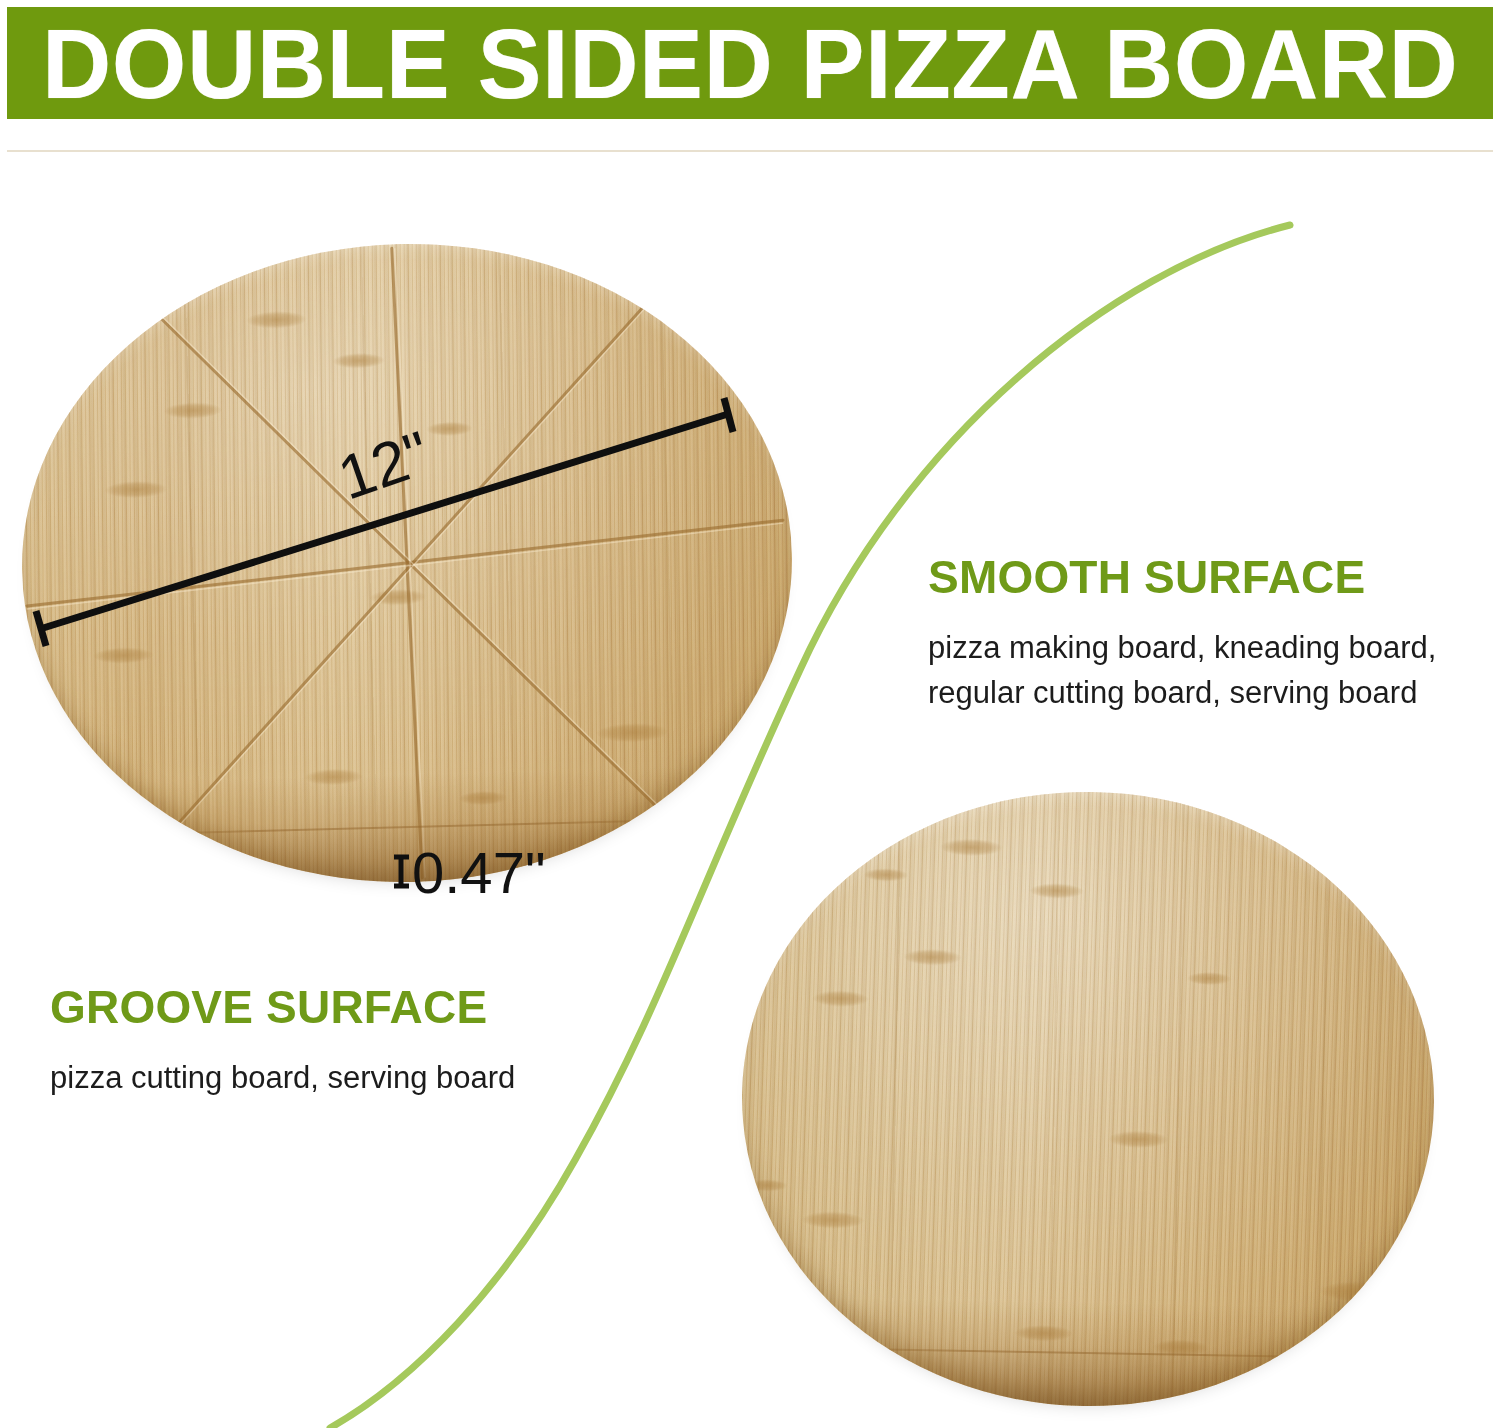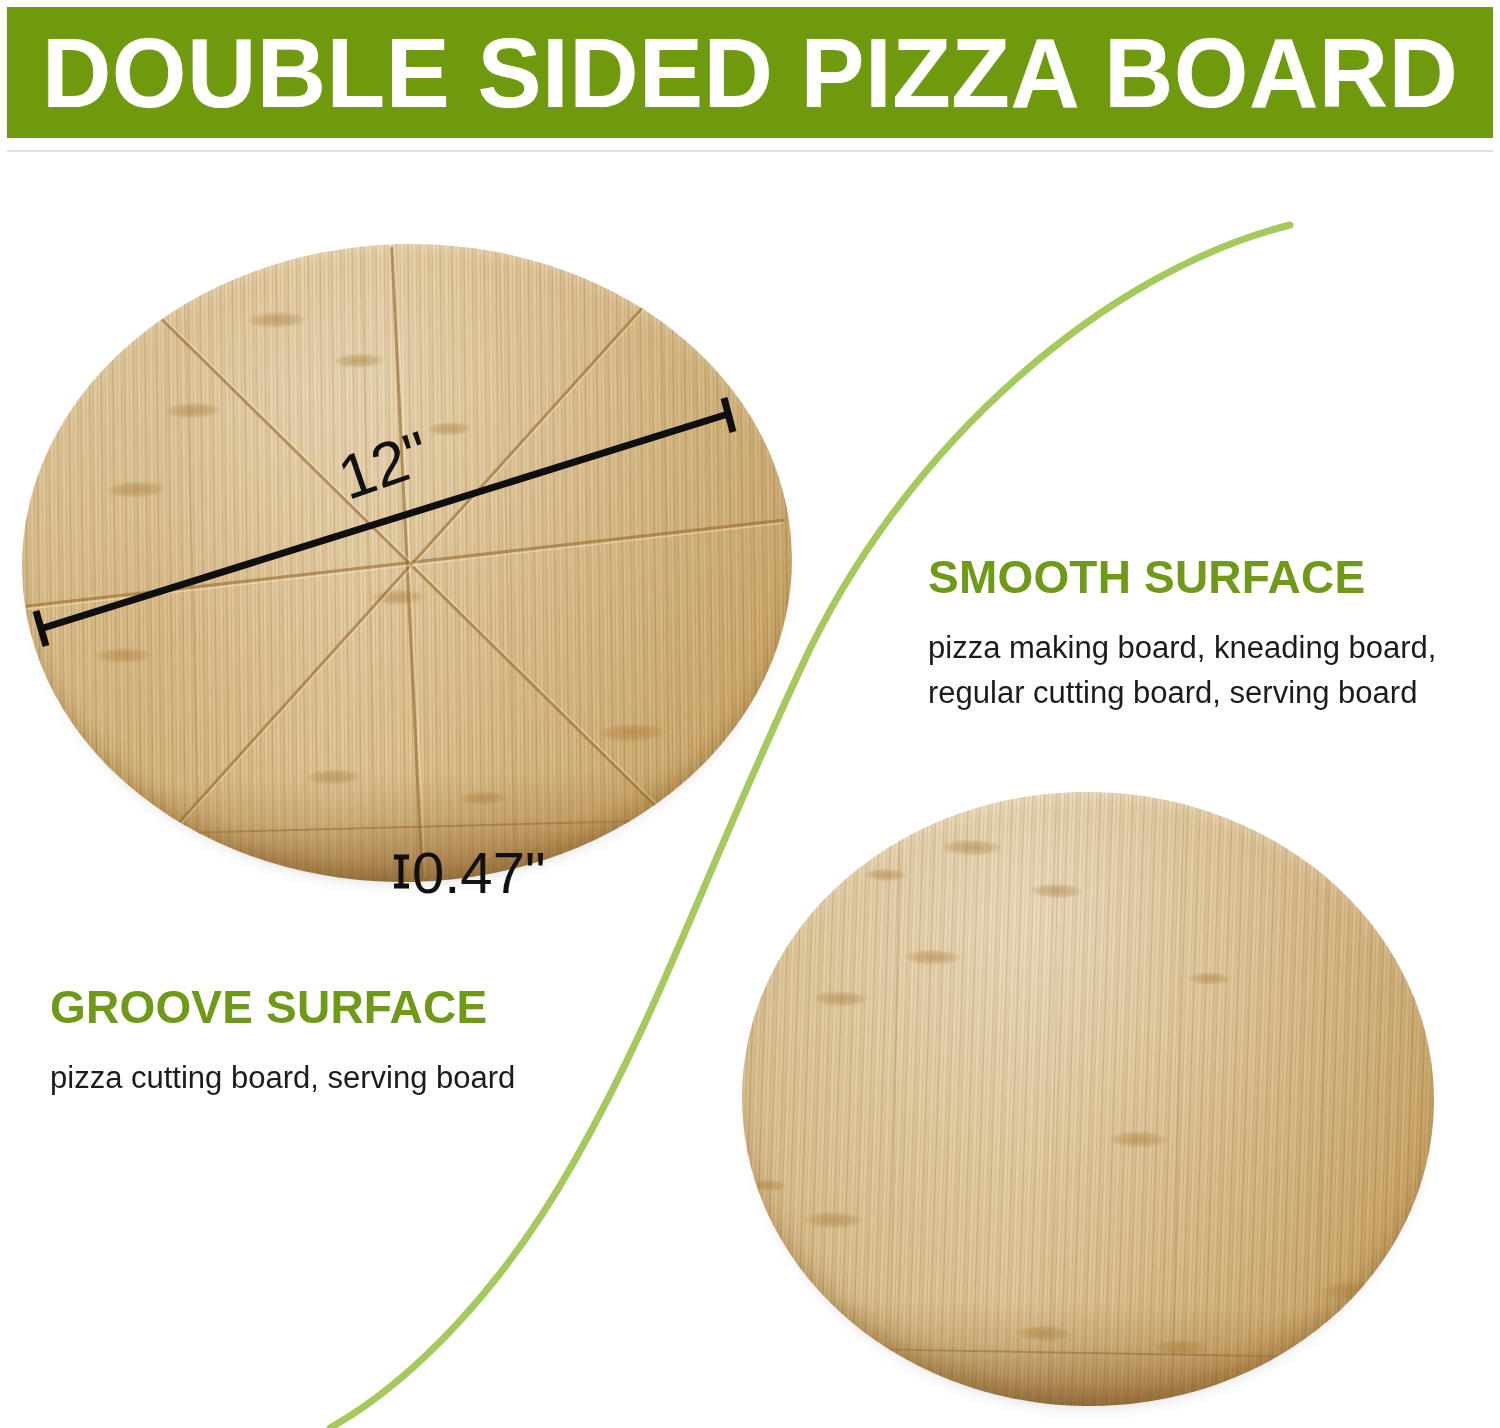--- a/index.html
+++ b/index.html
@@ -17,21 +17,21 @@
     background: #ffffff;
     overflow: hidden;
   }
 
   
   .banner {
     position: absolute;
     left: 7px;
     top: 7px;
     width: 1486px;
-    height: 131px;
+    height: 112px;
     background: #6f9a0e;
     box-sizing: border-box;
     display: flex;
     align-items: center;
     justify-content: center;
   }
   .banner-title {
     color: #ffffff;
     font-family: "Liberation Sans", sans-serif;
     font-weight: bold;

